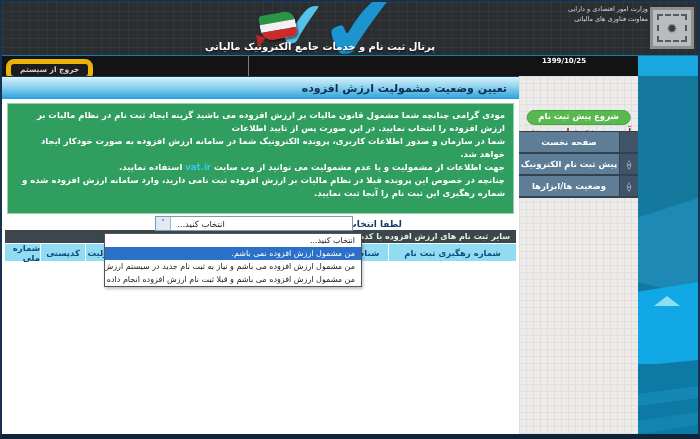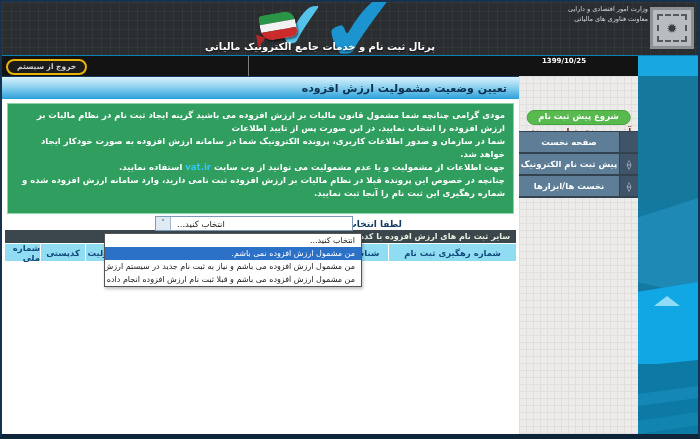--- a/index.html
+++ b/index.html
@@ -26,21 +26,21 @@
   .portal-title { position:absolute; left:198px; top:39px; width:240px; text-align:center; direction:rtl;
                   color:#fff; font-weight:bold; font-size:10px; text-shadow:0 1px 2px rgba(0,0,0,.8); }
   .flag { position:absolute; left:258px; top:11px; width:36px; height:26px; transform:rotate(-10deg);
           border-radius:4px 10px 6px 12px; overflow:hidden; box-shadow:1px 2px 2px rgba(0,0,0,.5); }
   .flag .g { height:34%; background:#2a9447; } .flag .w { height:32%; background:#f2f2f2; } .flag .r { height:34%; background:#cc2b2b; }
   .flag-tail { position:absolute; left:252px; top:34px; width:0; height:0;
                border-left:6px solid transparent; border-right:4px solid transparent; border-top:12px solid #b52626; transform:rotate(18deg); }
 
   
   .topbar { position:absolute; left:0; top:54px; width:636px; height:20px; background:#131313; }
-  .logout-btn { position:absolute; left:4px; top:3px; padding:1px 9px 2px; border:2px solid #eab308; border-radius:8px;
+  .logout-btn { position:absolute; left:4px; top:3px; padding:1px 9px 2px; border:5px solid #eab308; border-radius:8px;
                 background:#1c1c1c; color:#cfcfcf; font-size:7.5px; font-weight:bold; direction:rtl; cursor:pointer; }
   .topbar-divider { position:absolute; left:246px; top:0; width:1px; height:20px; background:#7d7d7d; }
   .datebox { position:absolute; left:488px; top:1px; width:148px; text-align:center; color:#fff; direction:ltr; }
   .date-fa { font-size:7px; font-weight:bold; }
   .date-en { font-size:7px; font-weight:bold; margin-top:18px; }
 
   
   .strip { position:absolute; left:636px; top:54px; width:60px; height:378px; background:#1379a1; overflow:hidden; }
   .seg { position:absolute; left:0; width:60px; }
   .seg1 { top:0; height:22px; background:#18a7df; }
@@ -153,21 +153,21 @@
         <div class="menu-iconcell"></div>
       </div>
       <div class="menu-row">
         <div class="menu-label">پیش ثبت نام الکترونیک</div>
         <div class="menu-iconcell">
           <span>△</span>
           <span>▽</span>
         </div>
       </div>
       <div class="menu-row">
-        <div class="menu-label">نخست ها/ابزارها</div>
+        <div class="menu-label">وضعیت ها/ابزارها</div>
         <div class="menu-iconcell">
           <span>△</span>
           <span>▽</span>
         </div>
       </div>
     </div>
   </div>
 
   <div class="content">
     <div class="titlebar">

